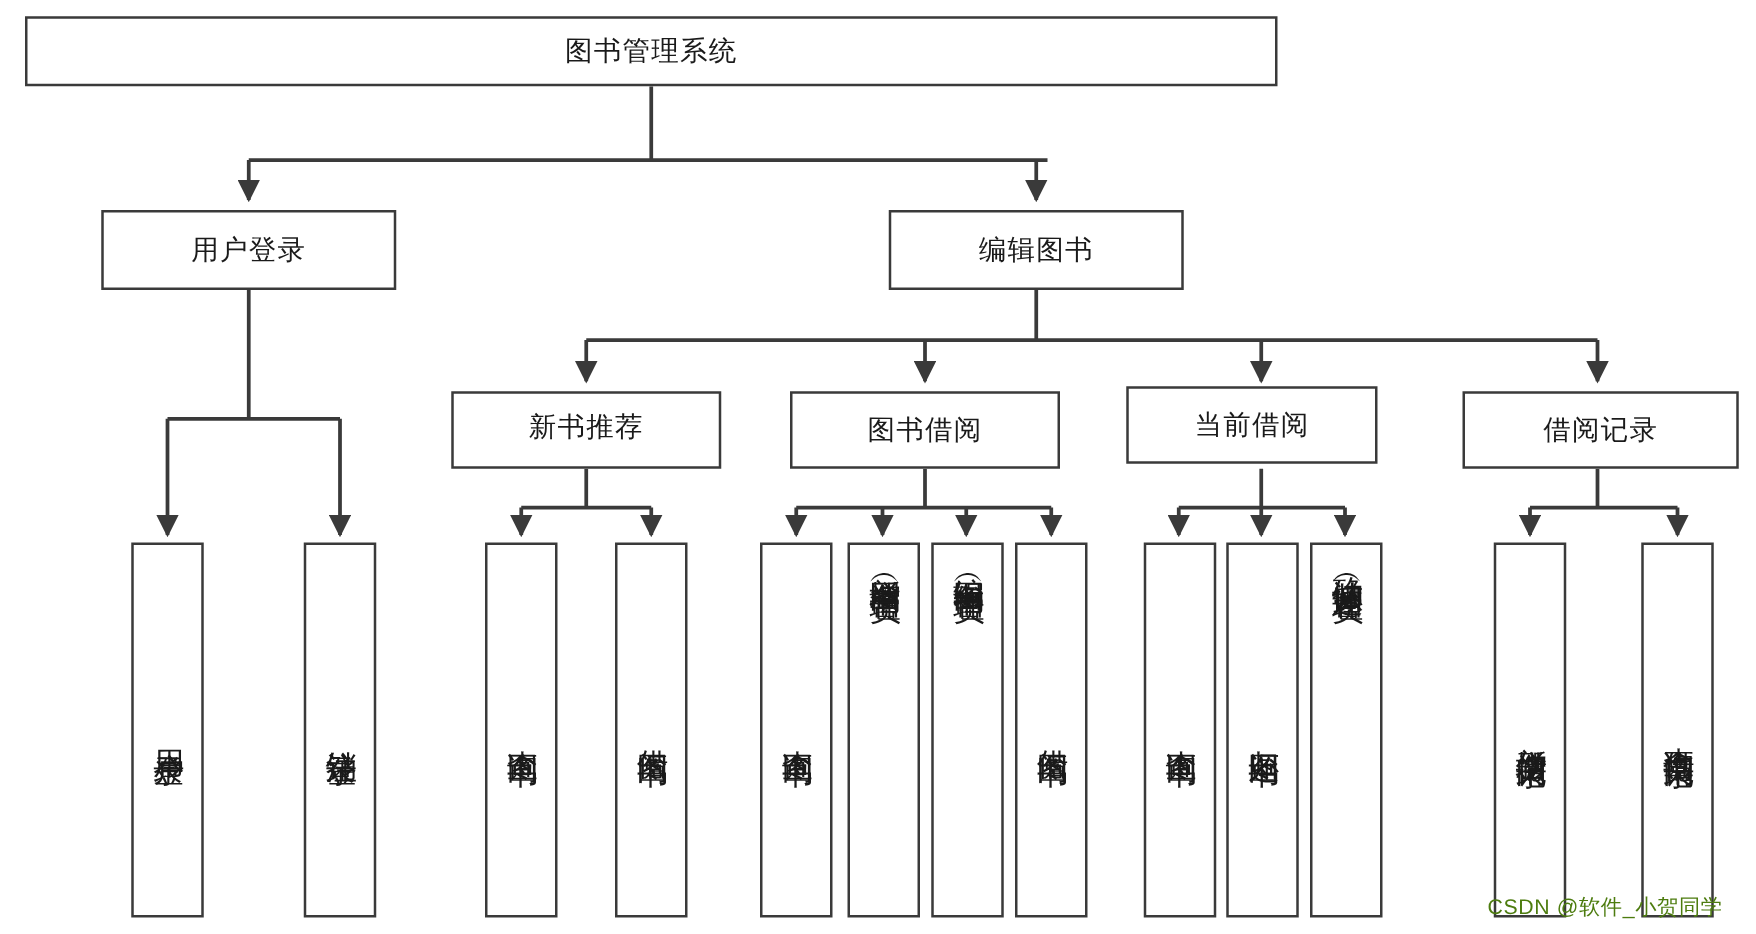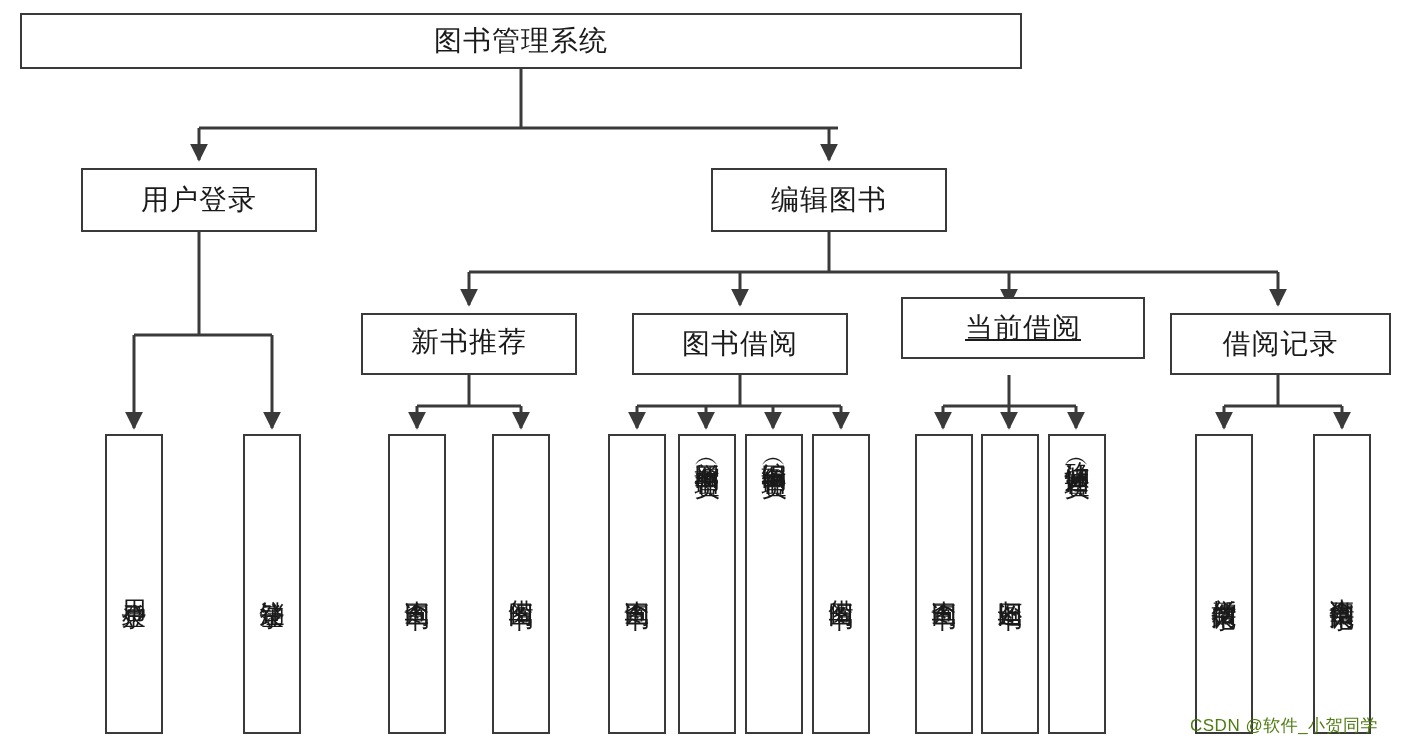--- a/index.html
+++ b/index.html
@@ -37,21 +37,21 @@
     color: #1a1a1a;
   }
   .node .lbl {
     display: block;
     text-align: center;
     line-height: 1.15;
     white-space: nowrap;
   }
   
   .node.h .lbl {
-    font-size: 28px;
+    font-size: 22px;
     letter-spacing: 1px;
   }
   
   .node.v {
     align-items: flex-start;
     justify-content: center;
     padding-top: 6px;
   }
   .node.v .lbl {
     writing-mode: vertical-rl;
@@ -143,21 +143,21 @@
   </div>
 
   <div class="node h" style="left:361px; top:313px; width:216px; height:62px;font-family:Liberation Mono, monospace;">
     <span class="lbl">新书推荐</span>
   </div>
 
   <div class="node h" style="left:632px; top:313px; width:216px; height:62px;">
     <span class="lbl">图书借阅</span>
   </div>
 
-  <div class="node h" style="left:901px; top:297px; width:244px; height:62px;text-decoration:underline;">
+  <div class="node h" style="left:901px; top:309px; width:201px; height:62px;">
     <span class="lbl">当前借阅</span>
   </div>
 
   <div class="node h" style="left:1170px; top:313px; width:221px; height:62px;">
     <span class="lbl">借阅记录</span>
   </div>
 
   <div class="node v mid" style="left:105px; top:434px; width:58px; height:300px;">
     <span class="lbl">用户登录</span>
   </div>

